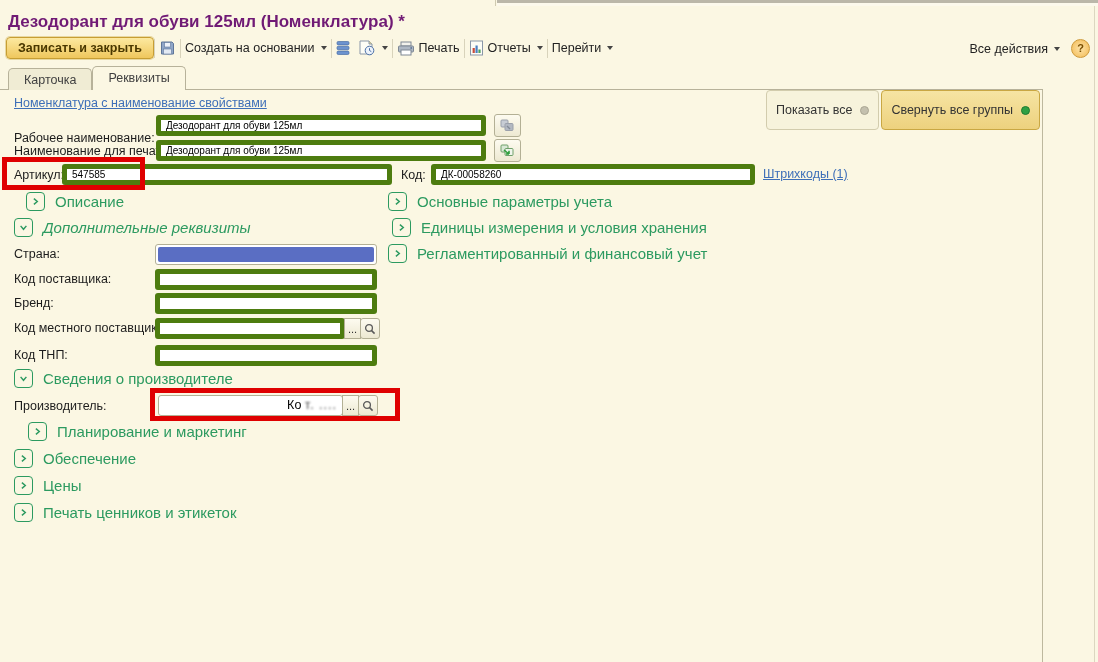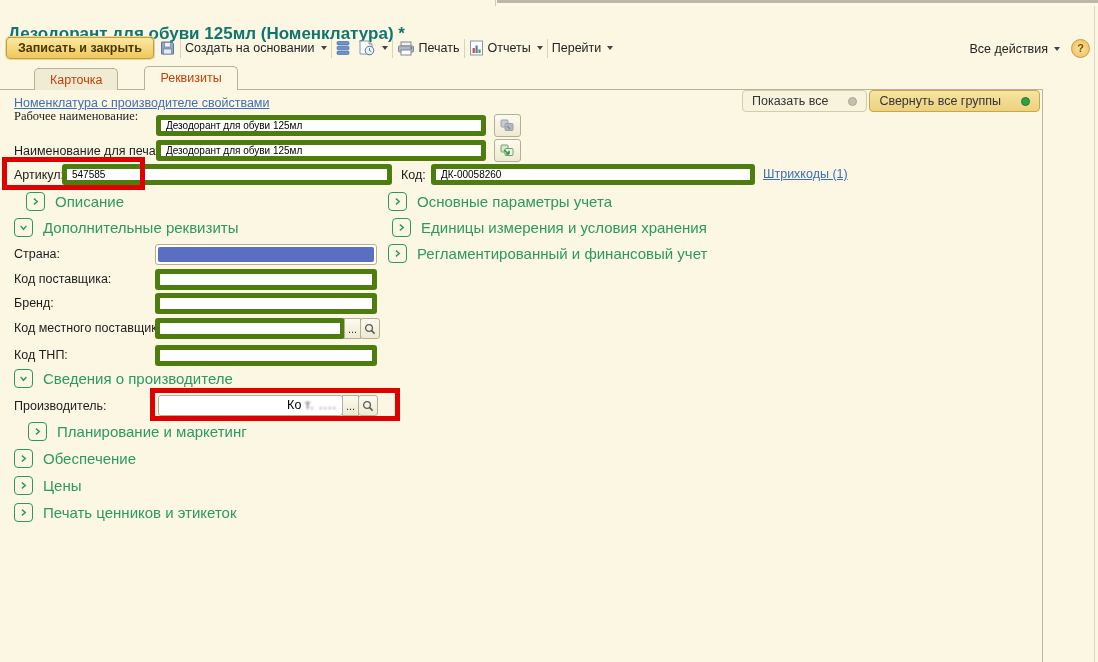--- a/index.html
+++ b/index.html
@@ -3,46 +3,46 @@
 <meta charset="utf-8">
 <style>
   html,body{margin:0;padding:0;}
   body{font-family:"Liberation Sans", sans-serif;}
   .screen{position:relative;width:1098px;height:662px;background:#FBF7E3;overflow:hidden;}
 
   
   .mdi-right{position:absolute;left:497px;top:0;width:601px;height:6px;background:#FCF9EC;border-top:3px solid #BBB7A9;box-sizing:border-box;}
   .mdi-left{position:absolute;left:0;top:0;width:496px;height:6px;background:#FBF7E3;border-right:1px solid #CFCAB0;box-sizing:border-box;}
 
-  .title{position:absolute;left:8px;top:24px;font-size:17px;font-weight:bold;color:#0f766e;white-space:nowrap;}
+  .title{position:absolute;left:8px;top:12px;font-size:17px;font-weight:bold;color:#701a75;white-space:nowrap;}
 
   
   .toolbar{position:absolute;left:6px;top:35px;right:8px;height:26px;display:flex;align-items:center;}
   .tb-sep{width:1px;height:19px;background:#D8D3BB;}
   .btn-primary{display:flex;align-items:center;padding:3px 11px;font-size:12.5px;font-weight:bold;color:#4A3800;background:linear-gradient(#FCE9A0,#EFC75D);border:1px solid #C79E33;border-radius:4px;box-shadow:0 0 0 1px #E8D9A2;cursor:pointer;}
   .tb-btn{display:flex;align-items:center;gap:4px;padding:2px 4px;font-size:12.5px;color:#222;border-radius:3px;cursor:pointer;white-space:nowrap;}
   .caret{width:0;height:0;border-left:3.5px solid transparent;border-right:3.5px solid transparent;border-top:4px solid #444;margin-left:2px;}
   .tb-right{margin-left:auto;display:flex;align-items:flex-end;gap:7px;}
   .help-circle{width:17px;height:17px;border-radius:50%;background:radial-gradient(#FDE3A8,#F2B952);border:1px solid #CE9A3A;color:#7A4E00;font-size:11px;font-weight:bold;display:flex;align-items:center;justify-content:center;cursor:pointer;}
 
   
   .tabbar{position:absolute;left:8px;top:66px;display:flex;align-items:flex-end;z-index:3;}
-  .tab{padding:4px 15px 3px 15px;font-size:12.5px;color:#c2410c;border:1px solid #B7B29A;border-bottom:none;border-radius:5px 5px 0 0;cursor:pointer;white-space:nowrap;margin-left:26px;}
+  .tab{padding:4px 15px 3px 15px;font-size:12.5px;color:#404040;border:1px solid #B7B29A;border-bottom:none;border-radius:5px 5px 0 0;cursor:pointer;white-space:nowrap;}
   .tab.inactive{background:#F0ECD4;margin-top:2px;}
   .tab.active{background:#FBF7E3;position:relative;z-index:4;padding-bottom:5px;}
   .content-topline{position:absolute;left:0;top:89px;width:1043px;height:1px;background:#B7B29A;z-index:1;}
 
   .v-line-1{position:absolute;left:1042px;top:89px;width:1px;height:573px;background:#BDB89E;}
   .v-line-2{position:absolute;left:1094px;top:6px;width:1px;height:656px;background:#DCD7C0;}
 
   a.lnk{position:absolute;color:#3E6FB8;font-size:12.5px;text-decoration:underline;cursor:pointer;white-space:nowrap;}
 
   
   .view-btns{position:absolute;top:90px;right:58px;display:flex;gap:2px;z-index:2;}
-  .vbtn{display:flex;align-items:center;gap:20px;padding:3px 9px;font-size:12.5px;border-radius:4px;cursor:pointer;white-space:nowrap;}
+  .vbtn{display:flex;align-items:center;gap:8px;padding:12px 9px;font-size:12.5px;border-radius:4px;cursor:pointer;white-space:nowrap;}
   .vbtn.plain{background:#F7F3DC;border:1px solid #D2CCAD;color:#333;}
   .vbtn.amber{background:linear-gradient(#F6E4A3,#EDD17E);border:1px solid #C9A743;color:#333;}
   .dot{width:7px;height:7px;border-radius:50%;}
   .dot.gray{background:#C4C0AE;border:1px solid #AAA693;}
   .dot.green{background:#2FA043;border:1px solid #1F7A30;}
 
   .lbl{position:absolute;font-size:12.5px;color:#1C1C1C;white-space:nowrap;}
   .inp{position:absolute;background:#FFFFFF;border:5px solid #4d7c0f;border-radius:3px;height:21px;box-sizing:border-box;font-size:10px;padding:2px 5px;color:#000;font-family:"Liberation Sans",sans-serif;}
   input.inp{outline:none;}
   .inp-div{position:absolute;background:#FFFFFF;border:1px solid #B3B095;border-radius:3px;height:21px;box-sizing:border-box;font-size:12.5px;padding:2px 5px;color:#000;overflow:hidden;}
@@ -148,33 +148,33 @@
   </div>
 
   <div class="tabbar">
     <div class="tab inactive">Карточка</div>
     <div class="tab active">Реквизиты</div>
   </div>
   <div class="content-topline"></div>
   <div class="v-line-1"></div>
   <div class="v-line-2"></div>
 
-  <a class="lnk" style="left:14px;top:96px;">Номенклатура с производителе свойствами</a>
+  <a class="lnk" style="left:14px;top:96px;">Номенклатура с наименование свойствами</a>
   <div class="view-btns">
     <div class="vbtn plain">
       <span>Показать все</span>
       <span class="dot gray"></span>
     </div>
     <div class="vbtn amber">
       <span>Свернуть все группы</span>
       <span class="dot green"></span>
     </div>
   </div>
 
-  <div class="lbl" style="left:14px;top:109px;font-family:Liberation Serif, serif;">Рабочее наименование:</div>
+  <div class="lbl" style="left:14px;top:131px;">Рабочее наименование:</div>
   <input class="inp" style="left: 156px; top: 115px; width: 330px;" value="Дезодорант для обуви 125мл">
   <div class="mini-btn" style="left:494px;top:114px;width:27px;height:23px;">
     <span>
       <svg width="15" height="13" viewBox="0 0 15 13">
           <rect x="1" y="1" width="7" height="7" rx="1" fill="#C7CCD4" stroke="#9AA0AB"></rect>
           <rect x="5" y="4.5" width="8" height="7" rx="1" fill="#B2B8C2" stroke="#9AA0AB"></rect>
           <path d="M7 7 l3 3" stroke="#848B97" stroke-width="1.4"></path>
         </svg>
     </span>
   </div>
@@ -198,21 +198,21 @@
   <a class="lnk" style="left:763px;top:167px;">Штрихкоды (1)</a>
 
   <div class="sec" style="left:26px;top:192px;">
     <span class="chev">
         <svg width="9" height="9" viewBox="0 0 10 10">
           <path d="M3.2 1.8 L7 5 L3.2 8.2" fill="none" stroke="#2C9A60" stroke-width="1.6"></path>
         </svg>
       </span>
     <span class="sec-label">Описание</span>
   </div>
-  <div class="sec" style="left:14px;top:218px;">
+  <div class="sec" style="left:14px;top:218px;font-style:italic;">
     <span class="chev">
         <svg width="9" height="9" viewBox="0 0 10 10">
           <path d="M1.8 3.2 L5 7 L8.2 3.2" fill="none" stroke="#2C9A60" stroke-width="1.6"></path>
         </svg>
       </span>
     <span class="sec-label">Дополнительные реквизиты</span>
   </div>
 
   <div class="sec" style="left:388px;top:192px;">
     <span class="chev">

